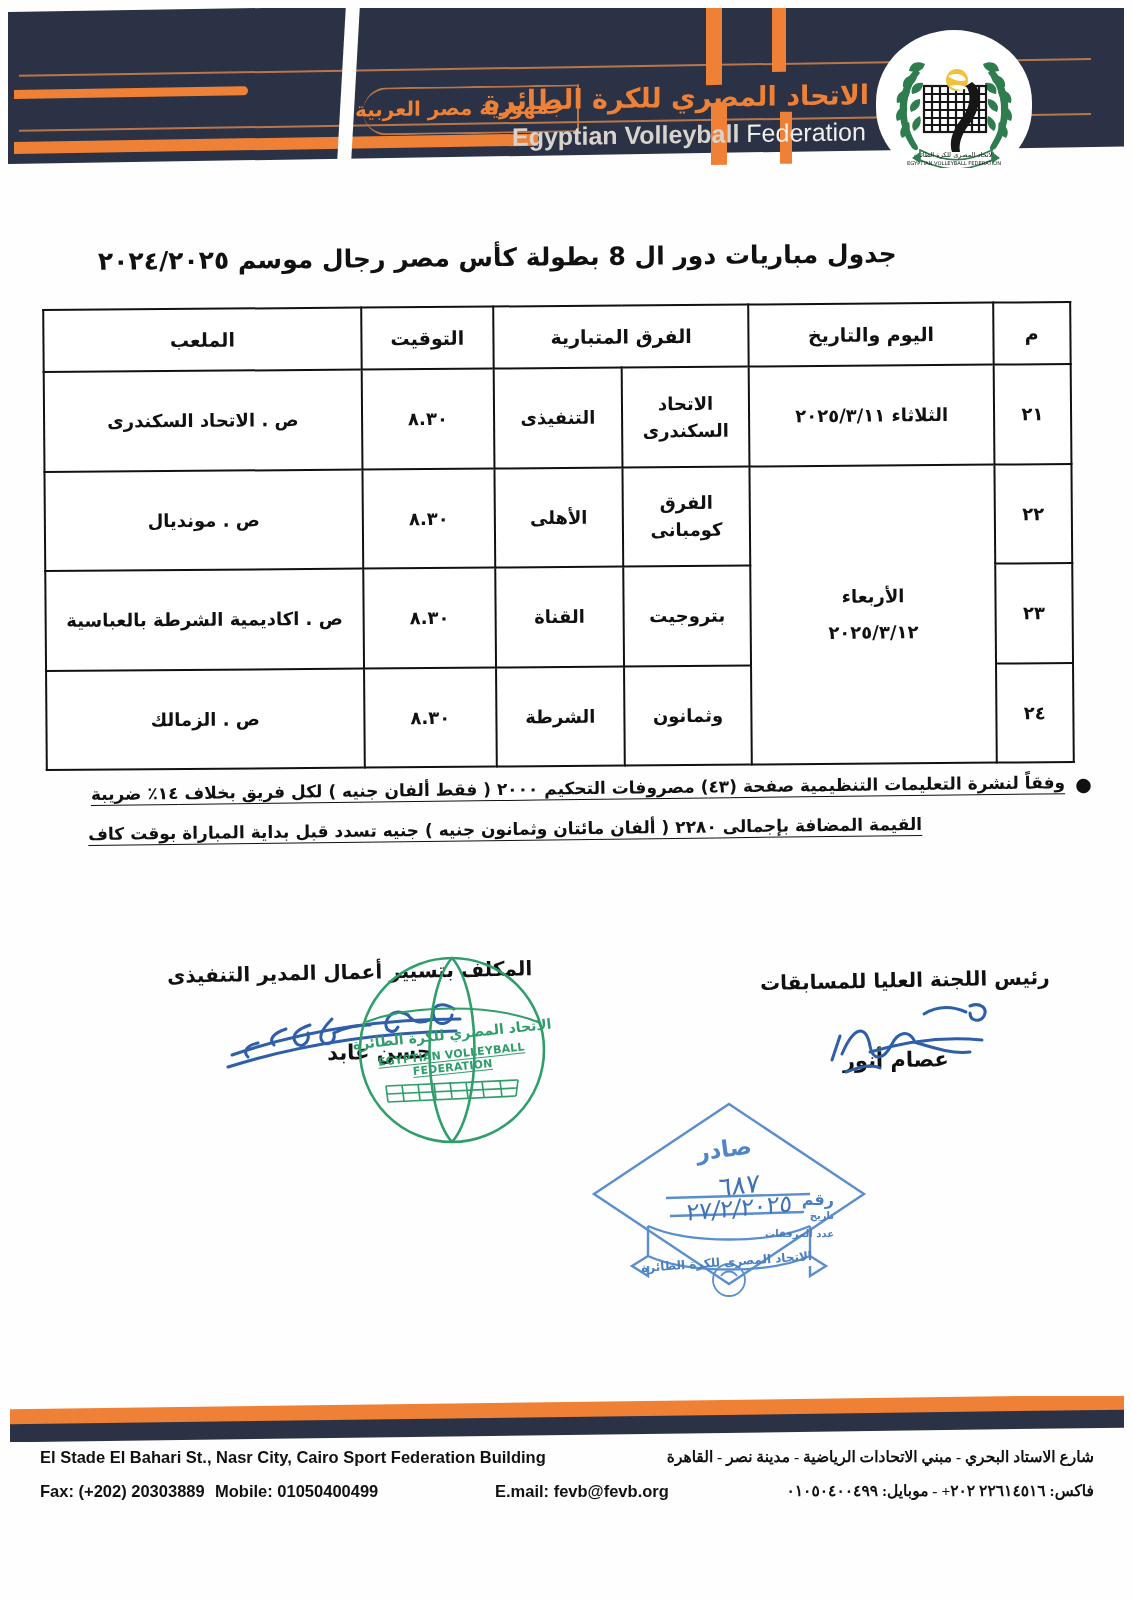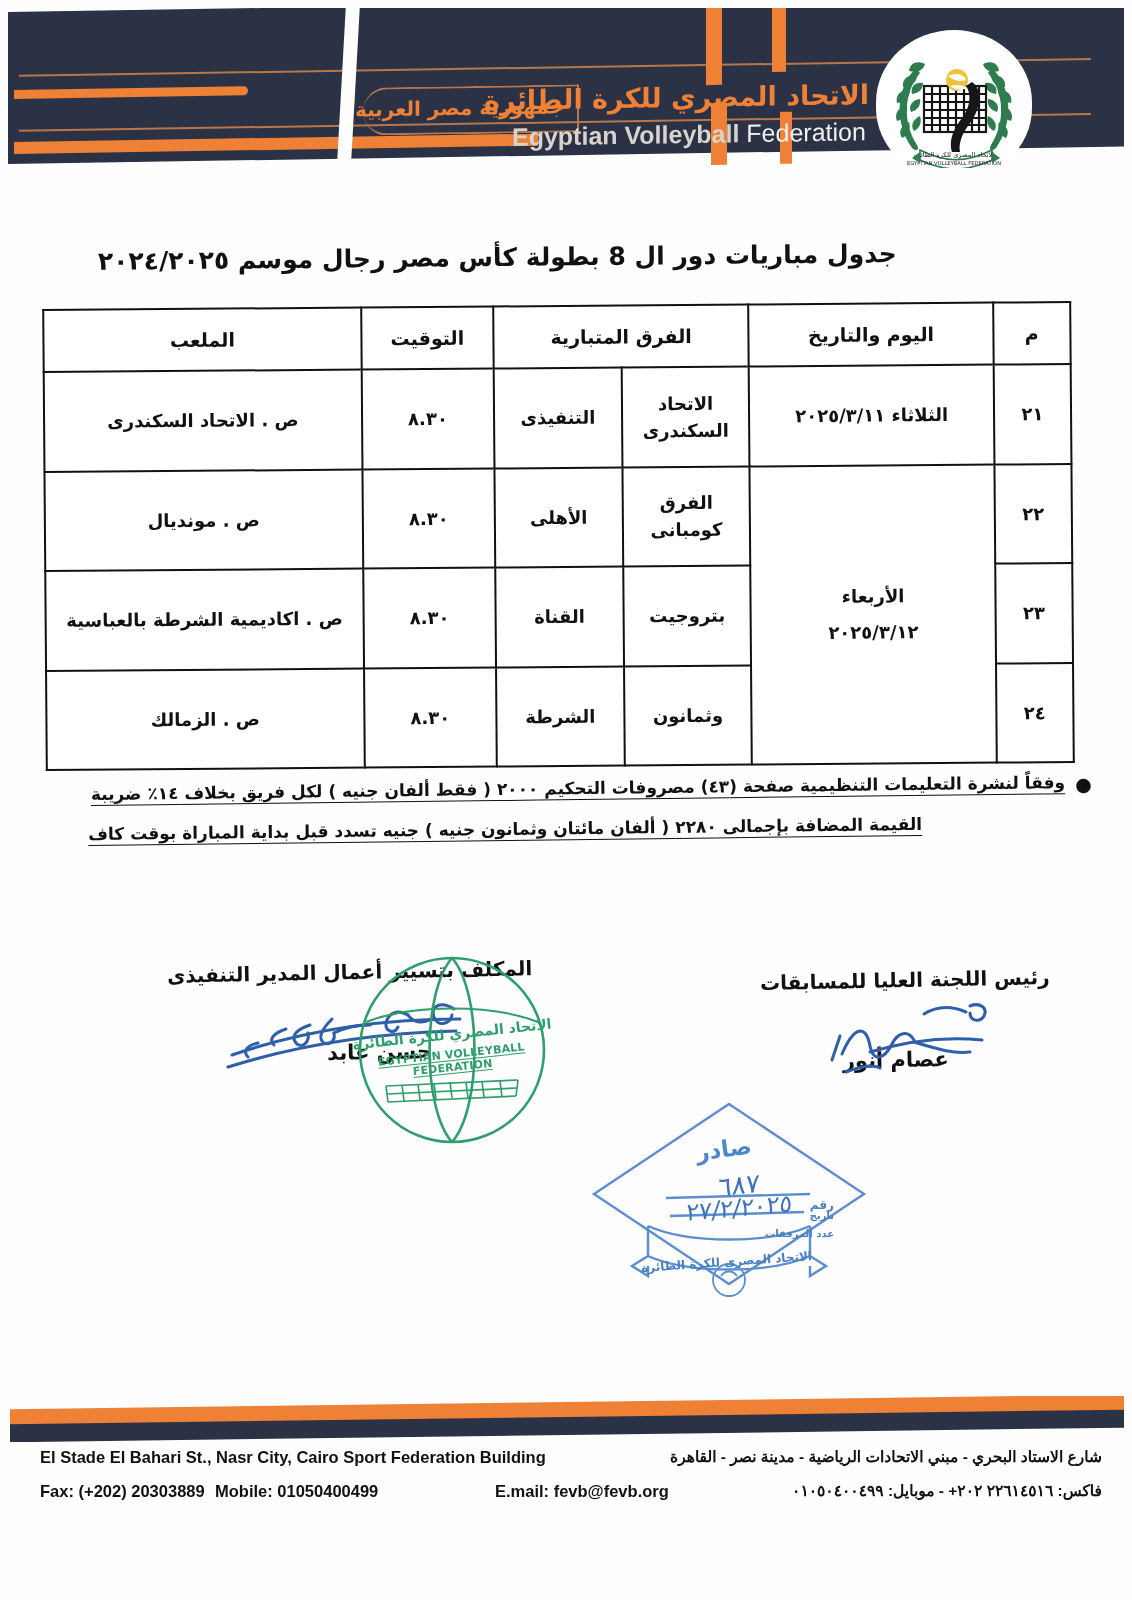--- a/index.html
+++ b/index.html
@@ -190,21 +190,21 @@
   
   .stamp-blue {
     position: absolute; top: 1098px; right: 262px;
     width: 282px; height: 200px;
   }
   .sb-label {
     position: absolute; color: #4a7fc1; font-weight: bold;
     direction: rtl; font-family: "DejaVu Sans", sans-serif;
   }
   .sb-sader { top: 38px; right: 118px; font-size: 23px; transform: rotate(-7deg); color:#4f86c6; }
-  .sb-raqm  { top: 100px; right: 36px;  font-size: 12px; }
+  .sb-raqm  { top: 92px; right: 36px;  font-size: 16px; }
   .sb-tarikh{ top: 112px; right: 36px; font-size: 10px; }
   .sb-murf  { top: 130px; right: 36px; font-size: 10px; }
   .sb-fed   { top: 157px; right: 58px; font-size: 12px; transform: rotate(-4deg); }
   .sb-hand-num {
     position: absolute; top: 72px; right: 110px; font-size: 26px;
     color: #3f72b8; font-family: "DejaVu Sans", sans-serif;
     transform: rotate(-6deg) skewX(-8deg);
   }
   .sb-hand-date {
     position: absolute; top: 96px; right: 78px; font-size: 24px;
@@ -224,22 +224,22 @@
   .footer-text {
     position: absolute; top: 1448px; left: 40px; right: 30px;
     height: 110px;
   }
   .ft-row {
     position: relative; height: 34px;
     font-family: "Liberation Sans", sans-serif;
     font-weight: bold; font-size: 16.5px; color: #111; text-align: right;
   }
   .ft-en { position: absolute; left: 0; direction: ltr; white-space: nowrap; }
-  .ft-ar { position: absolute; right: 0; direction: rtl; white-space: nowrap;
-           font-family: Liberation Sans, sans-serif; font-size: 15.5px; }
+  .ft-ar { position: absolute; right: 8px; direction: rtl; white-space: nowrap;
+           font-family: Liberation Serif, serif; font-size: 15.5px; }
   .ft-mid { position: absolute; left: 455px; direction: ltr; white-space: nowrap; }
 </style>
 </head>
 <body>
 
 <div class="header-banner">
   <div class="hb-slab hb-main">
     <div class="hb-line hb-l1"></div>
     <div class="hb-line hb-l2"></div>
     <div class="hb-orange hb-o-v1"></div>

